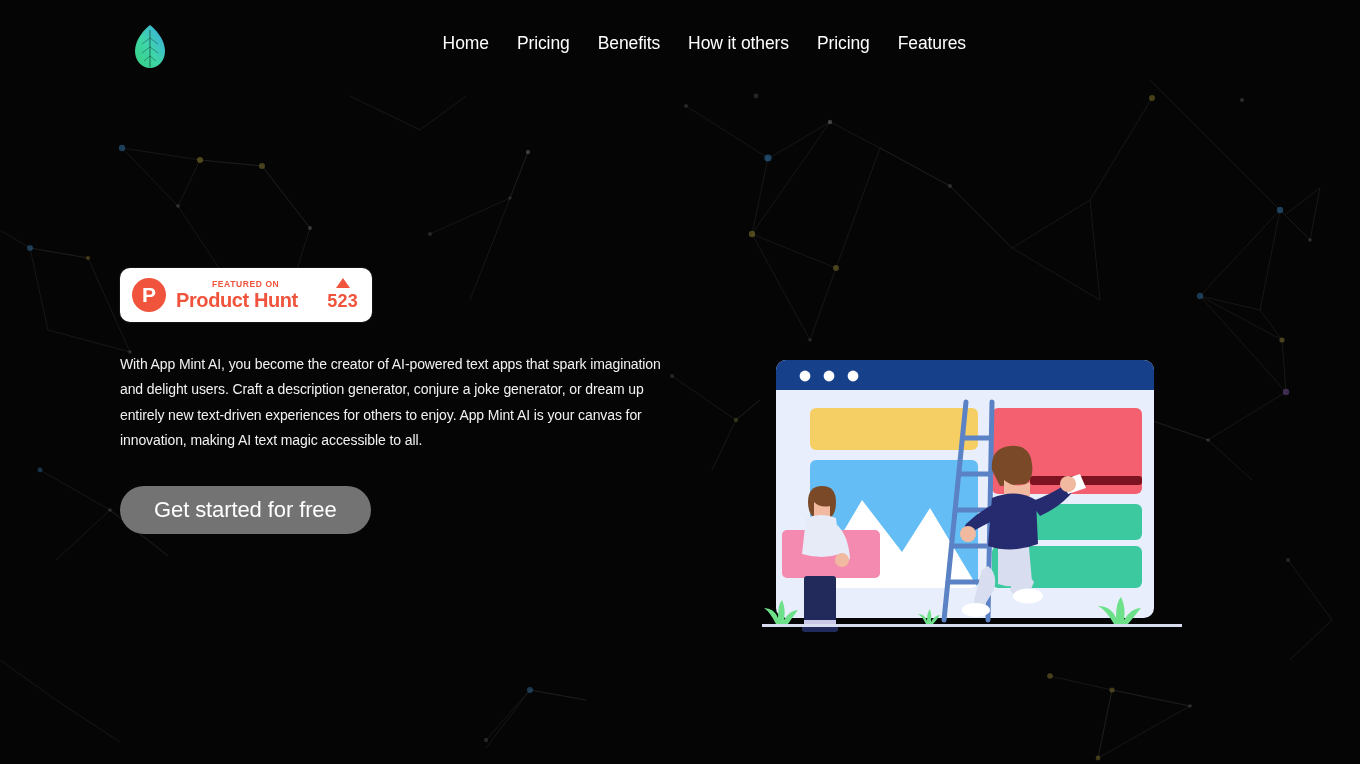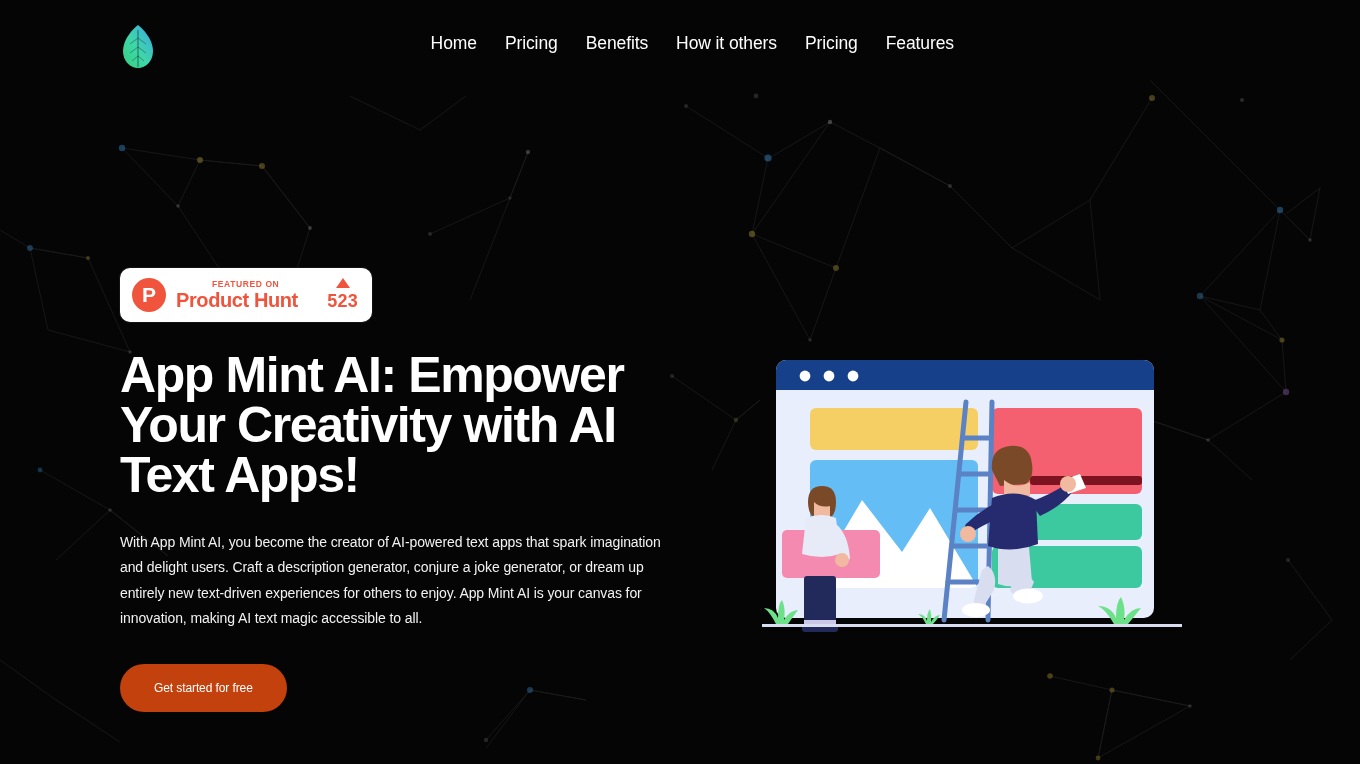--- a/index.html
+++ b/index.html
@@ -11,21 +11,21 @@
     font-family:"Liberation Sans", sans-serif;
     -webkit-font-smoothing:antialiased;
   }
   .page { position:relative; width:1360px; height:764px; background:#050505; overflow:hidden; }
 
   
   .constellation { position:absolute; inset:0; z-index:0; pointer-events:none; }
 
   
   .header {
-    position:absolute; top:0; left:0; width:1082px; height:92px;
+    position:absolute; top:0; left:12px; width:1082px; height:92px;
     display:flex; align-items:center; z-index:5;
   }
   .logo-wrap {
     position:absolute; left:120px; top:22px;
     width:36px; height:50px;
     display:flex; align-items:center; justify-content:center;
   }
   .nav {
     position:absolute; right:128px; top:33px;
     display:flex; align-items:center; gap:28px;
@@ -96,23 +96,23 @@
     font-weight:400;
     line-height:1.82;
     letter-spacing:-0.1px;
     max-width:545px;
   }
 
   .cta {
     margin-top:32px;
     display:inline-flex; align-items:center; justify-content:center;
     height:48px; padding:0 34px;
-    background:#c2410c; color:#ffffff;
+    background:#737373; color:#ffffff;
     border:none; border-radius:26px;
-    font-size:12px; font-weight:500; letter-spacing:-0.1px;
+    font-size:22px; font-weight:500; letter-spacing:-0.1px;
     cursor:pointer;
     font-family:"Liberation Sans", sans-serif;
   }
 
   
   .hero-art { position:absolute; left:762px; top:352px; width:420px; height:300px; z-index:3; }
 </style>
 </head>
 <body>
 
@@ -227,21 +227,20 @@
       <div class="ph-text">
         <div class="ph-featured">FEATURED ON</div>
         <div class="ph-name">Product Hunt</div>
       </div>
       <div class="ph-votes">
         <div class="ph-arrow"></div>
         <div class="ph-count">523</div>
       </div>
     </div>
 
-    <h1 class="hero-title">App Mint AI: Empower Your Creativity with AI Text Apps!</h1>
 
     <p class="hero-sub">With App Mint AI, you become the creator of AI-powered text apps that spark imagination and delight users. Craft a description generator, conjure a joke generator, or dream up entirely new text-driven experiences for others to enjoy. App Mint AI is your canvas for innovation, making AI text magic accessible to all.</p>
 
     <button class="cta">Get started for free</button>
   </section>
 
   <div class="hero-art">
     <svg width="420" height="300" viewBox="0 0 420 300">
 
       <g>

